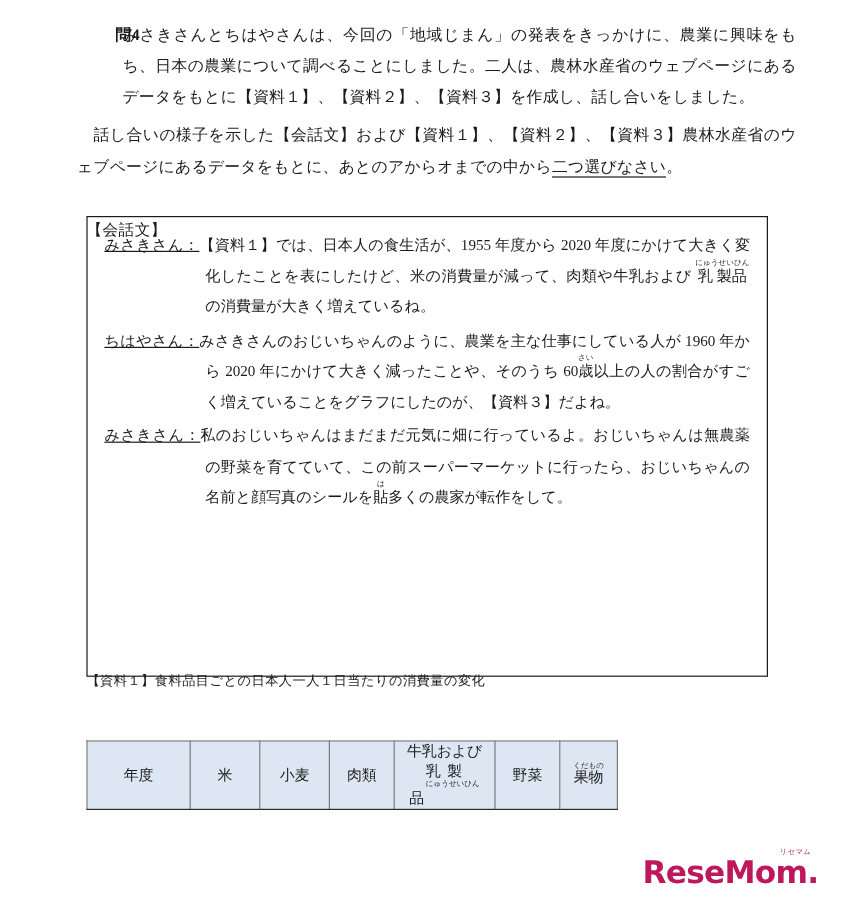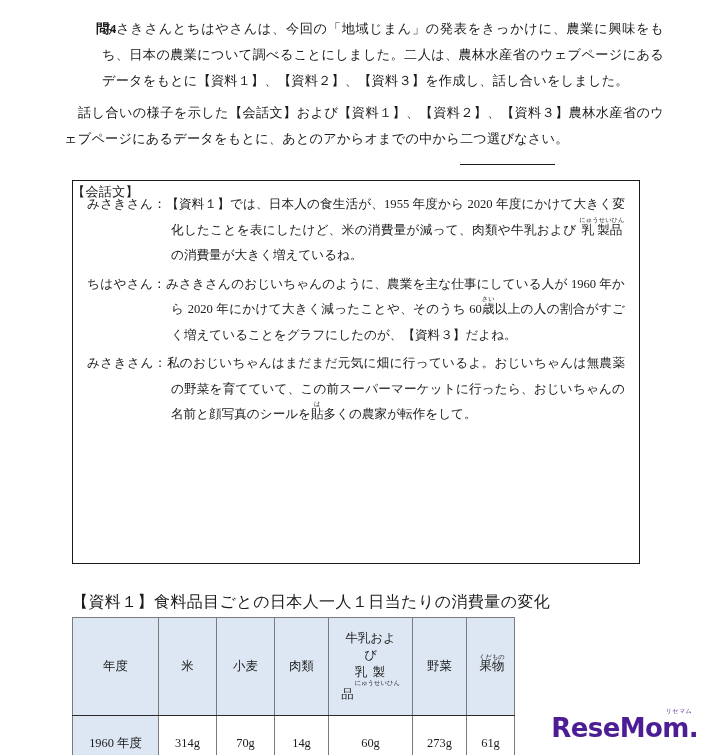--- a/index.html
+++ b/index.html
@@ -48,21 +48,21 @@
     font-weight: bold;
     letter-spacing: 0.5px;
     margin-left: 32px;
   }
   .stem-p.second {
     margin-top: 6px;
     text-indent: 14px;
   }
   .u-line {
     border-bottom: 1.6px solid #1b1b1b;
-    padding-bottom: 18px;
+    padding-bottom: 1px;
   }
 
   
   .kaiwa-label {
     position: absolute;
     left: 72px;
     top: 155px;
     font-size: 13px;
     letter-spacing: 0.4px;
     margin-top: 28px;
@@ -85,36 +85,37 @@
     line-height: 25.5px;
     margin-bottom: 3px;
     padding-left: 84px;
     text-indent: -84px;
     text-align: justify;
     text-justify: inter-character;
   }
   .turn:last-child { margin-bottom: 0; }
   .speaker {
     letter-spacing: 0.2px;
+    text-decoration: underline;
   }
 
   ruby { ruby-align: center; }
   rt {
     font-size: 6.3px;
     line-height: 1;
     letter-spacing: 0;
     transform: translateY(1px);
   }
 
   
   .shiryo-label {
     position: absolute;
     left: 72px;
-    top: 592px;
-    font-size: 16px;
+    top: 560px;
+    font-size: 11px;
     letter-spacing: 0.4px;
   }
 
   
   .tbl-wrap {
     position: absolute;
     left: 72px;
     top: 617px;
   }
   table.shiryo {
@@ -122,21 +123,21 @@
     table-layout: fixed;
     width: 436px;
     font-size: 12.4px;
   }
   table.shiryo th,
   table.shiryo td {
     border: 1px solid #7b7b7b;
     text-align: center;
     vertical-align: middle;
     font-weight: normal;
-    padding: 12px;
+    padding: 0;
   }
   table.shiryo thead th {
     background: #dde7f3;
     height: 56px;
     line-height: 17px;
     border-bottom: 1.5px solid #2a2a2a;
   }
   table.shiryo tbody td {
     height: 31px;
     background: #ffffff;
@@ -151,23 +152,23 @@
   .col-milk  { width: 84px; }
   .col-veg   { width: 54px; }
   .col-fruit { width: 48px; }
 
   .milk-l1 { display: block; }
   .milk-l2 { display: block; letter-spacing: 1.2px; }
 
   
   .watermark {
     position: absolute;
-    right: 12px;
+    right: 28px;
     bottom: 14px;
-    color: #4c1d95;
+    color: #be185d;
     font-family: "DejaVu Sans", sans-serif;
     font-weight: bold;
     font-size: 26px;
     letter-spacing: -0.6px;
     line-height: 1;
     user-select: none;
   }
   .watermark .wm-ruby {
     position: absolute;
     right: 6px;
@@ -235,29 +236,20 @@
             <span class="milk-l1">牛乳および</span>
             <ruby class="milk-l2"><span>乳 製品</span><rt>にゅうせいひん</rt></ruby>
           </th>
           <th>野菜</th>
           <th>
             <ruby><span>果物</span><rt>くだもの</rt></ruby>
           </th>
         </tr>
       </thead>
       <tbody>
-        <tr>
-          <td class="yearcell">1960 年度</td>
-          <td>314g</td>
-          <td>70g</td>
-          <td>14g</td>
-          <td>60g</td>
-          <td>273g</td>
-          <td>61g</td>
-        </tr>
       </tbody>
     </table>
   </div>
 
   <div class="watermark">
     <span class="wm-ruby">リセマム</span><span>ReseMom.</span>
   </div>
 
 </div>
 

